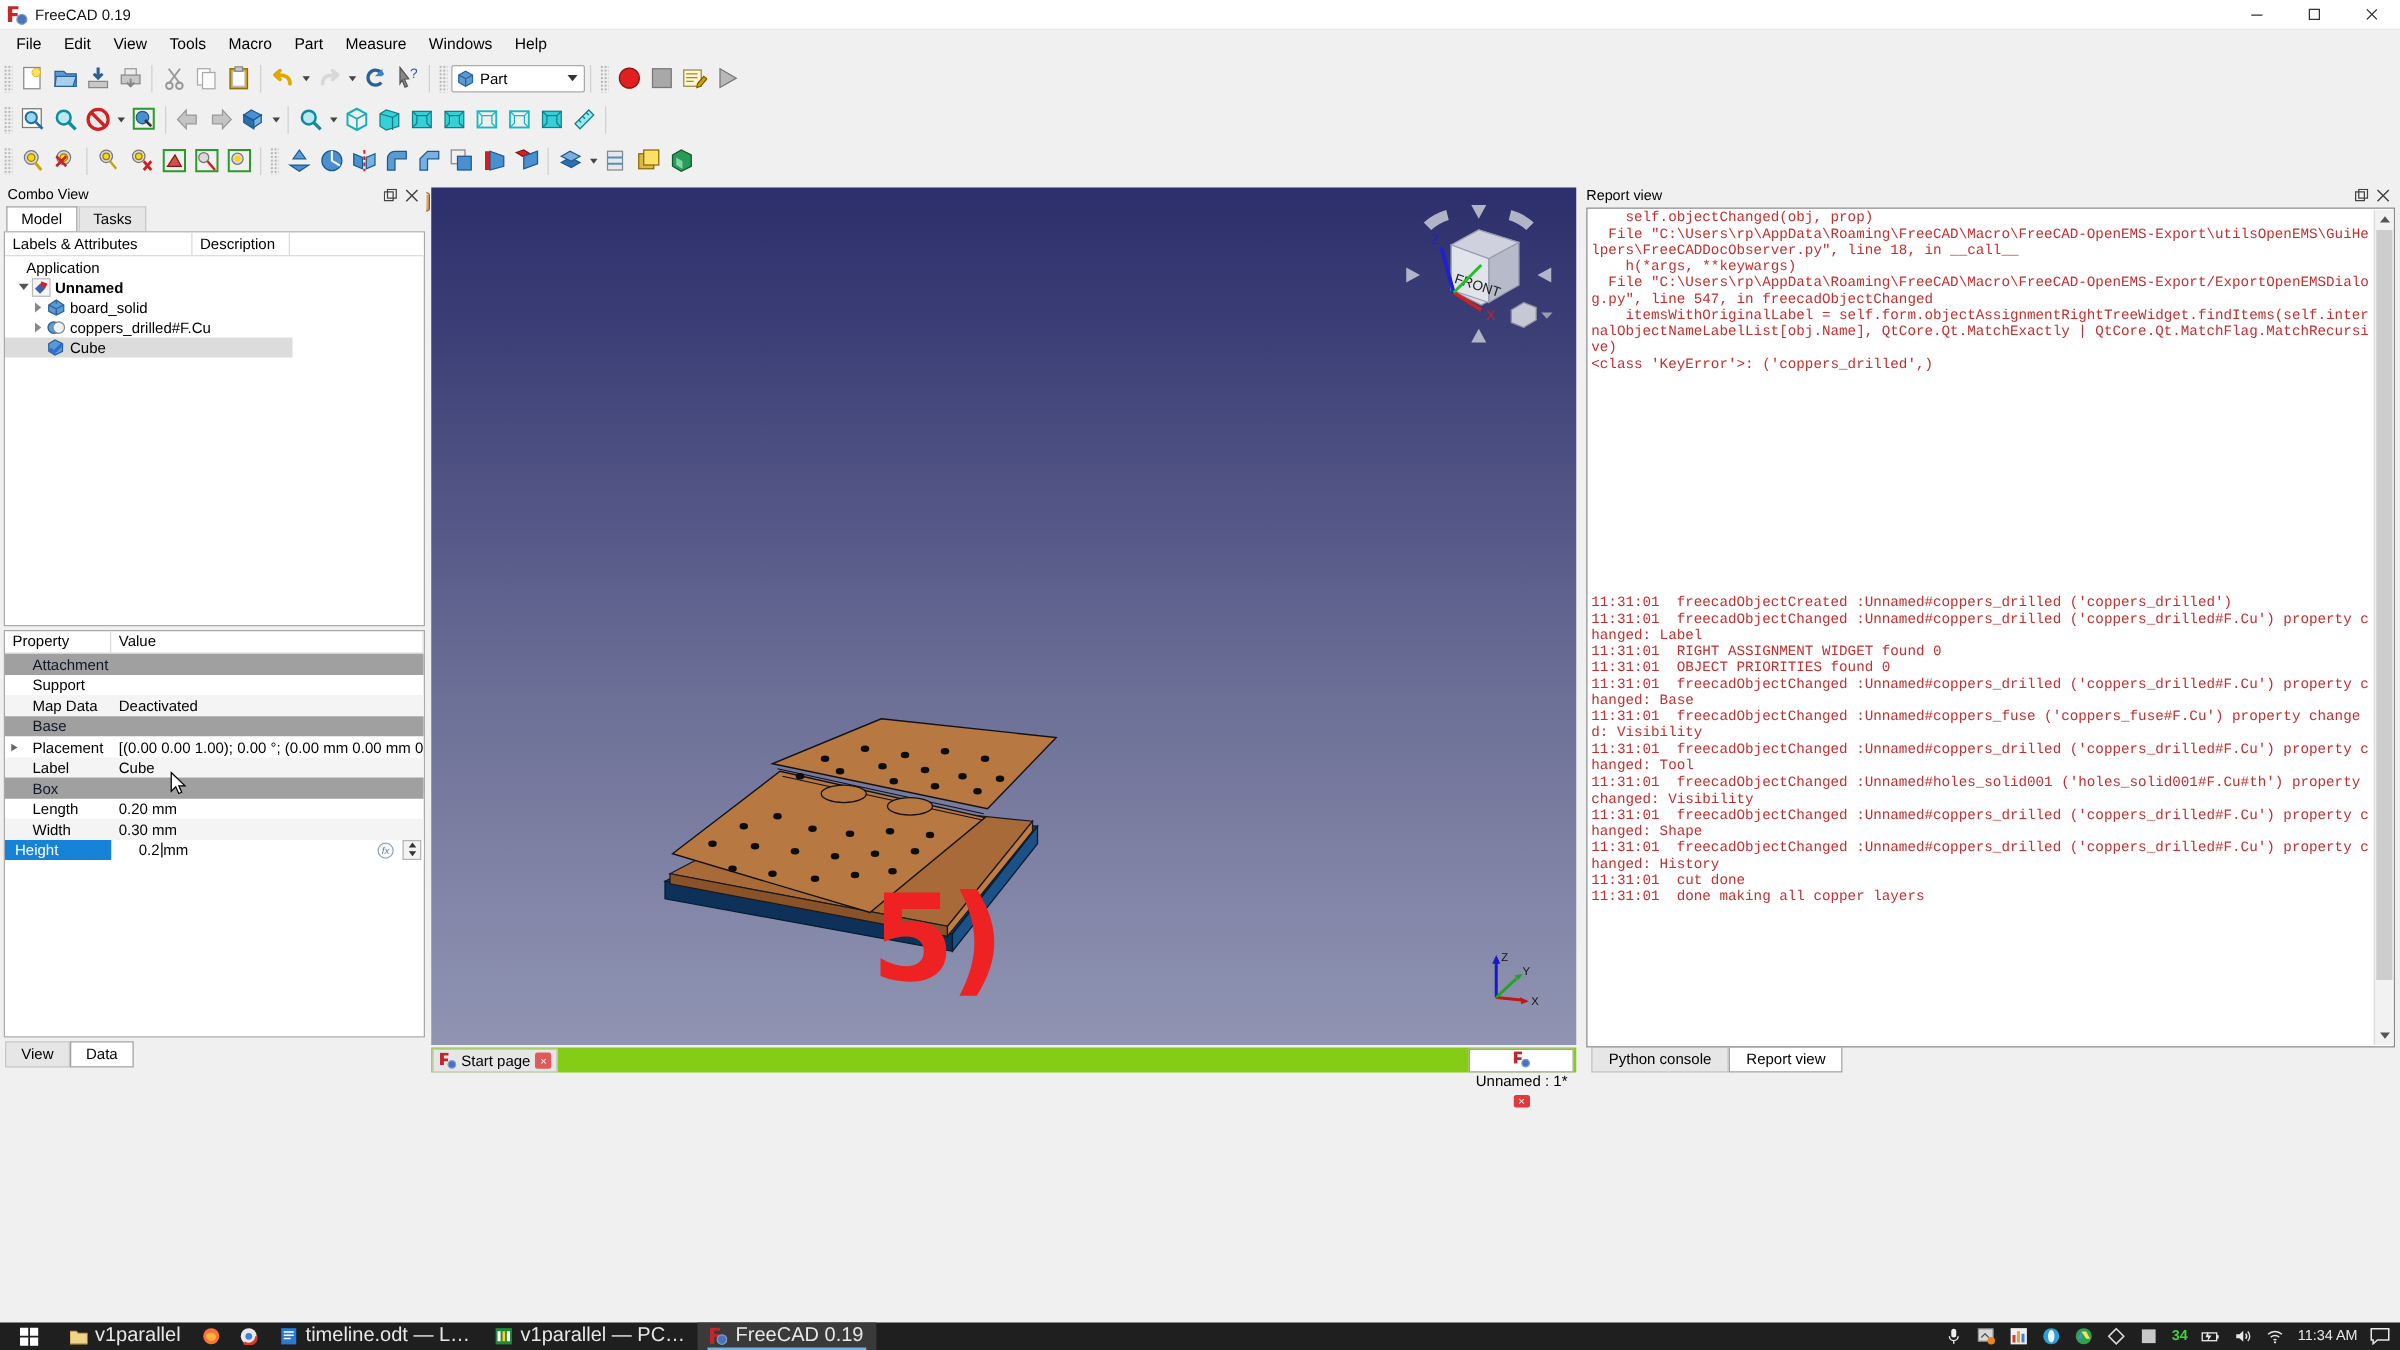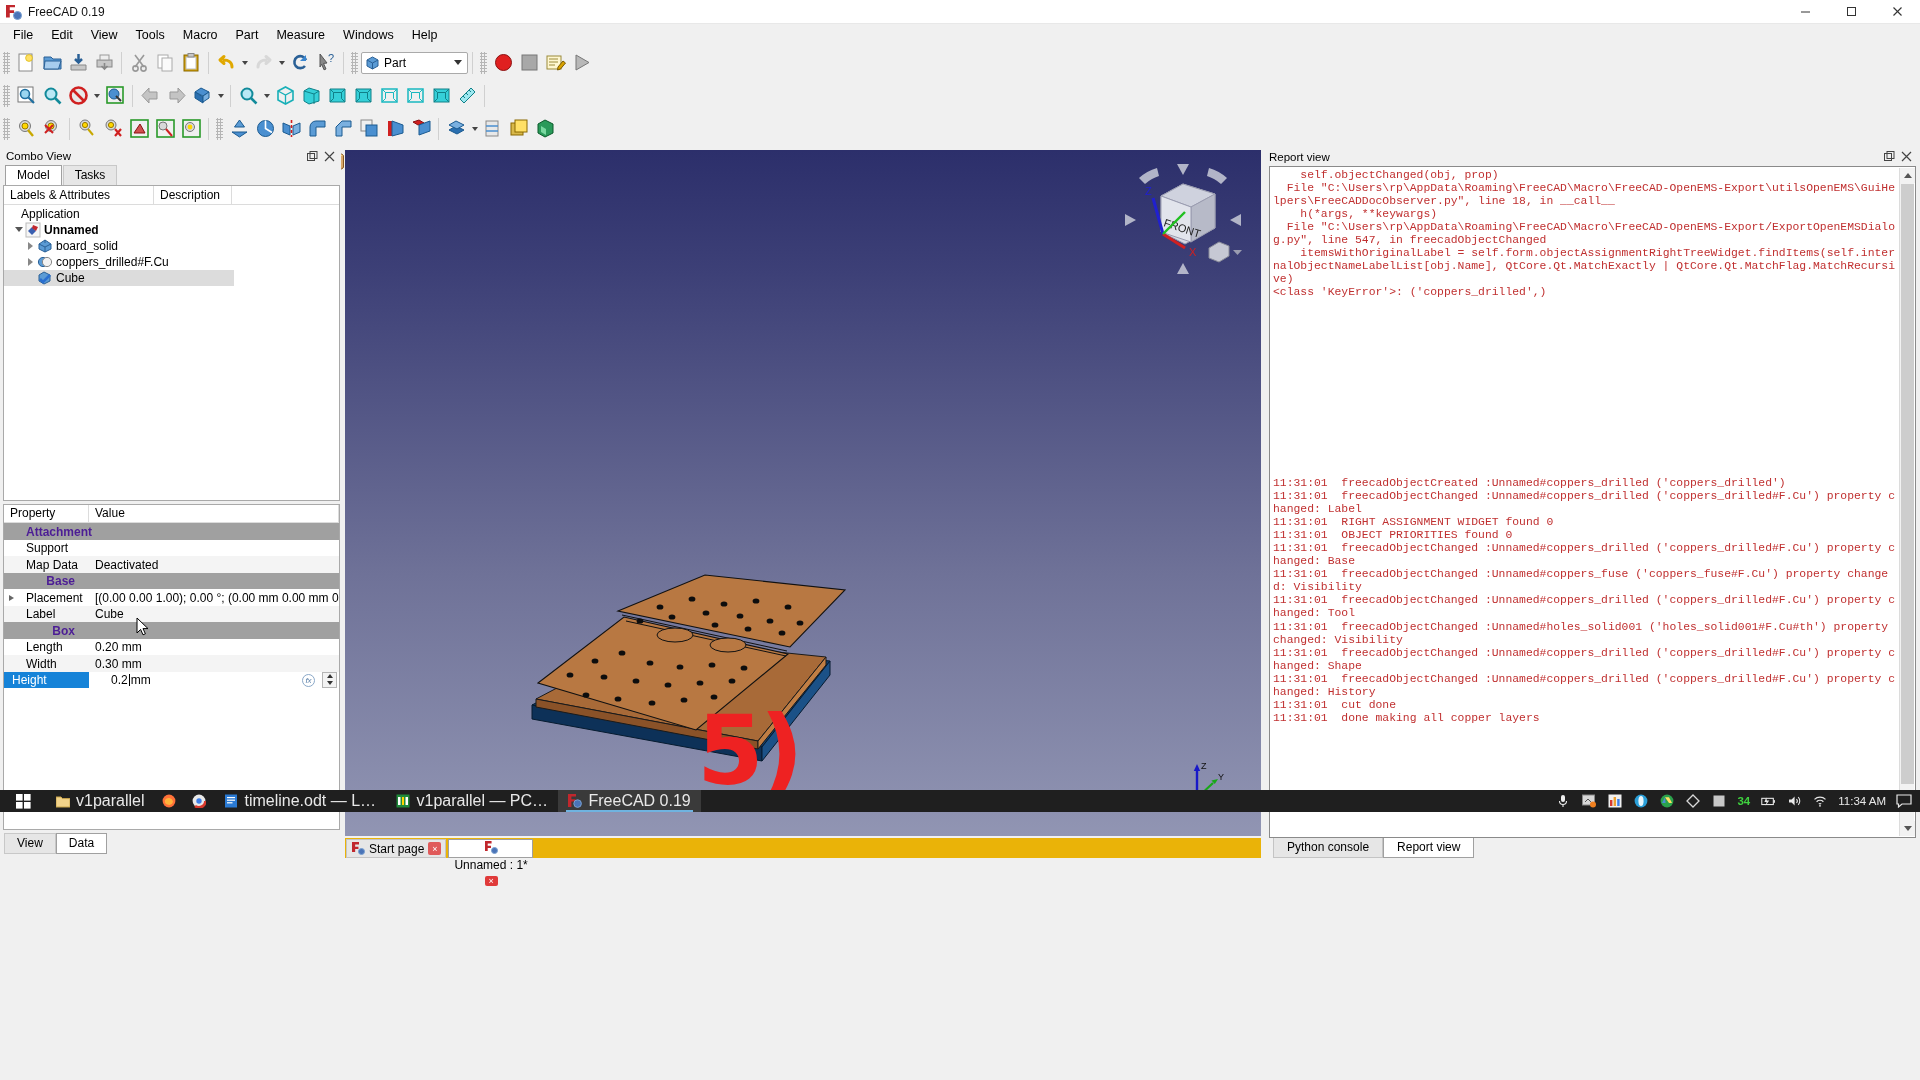--- a/index.html
+++ b/index.html
@@ -3,21 +3,21 @@
 <meta charset="utf-8">
 <style>
   * { box-sizing: border-box; margin: 0; padding: 0; }
   html, body {
     width: 1920px; height: 1080px;
     overflow: hidden;
     font-family: "Liberation Sans", sans-serif;
     font-size: 12px;
     background: #f0f0f0;
   }
-  #app { position: relative; width: 1920px; height: 812px; }
+  #app { position: relative; width: 1920px; height: 1080px; }
 
   
   .titlebar {
     position: absolute; left:0; top:0; width:1920px; height:24px;
     background:#ffffff; display:flex; align-items:center;
     border-bottom:1px solid #e8e8e8;
   }
   .titlebar .app-ico {
     width:16px; height:16px; margin-left:6px; margin-right:6px;
     position:relative; flex:none;
@@ -137,21 +137,21 @@
   
   .prop-panel {
     margin:3px 1px 0; background:#fff; border:1px solid #a9a9a9;
     height:331px; overflow:hidden; position:relative;
   }
   .prop-head { display:flex; height:18px; border-bottom:1px solid #dcdcdc; }
   .prop-head .ph { font-size:12px; padding:1px 0 0 6px; border-right:1px solid #dcdcdc; height:18px;}
   .ph1 { width:85px; }
   .ph2 { width:250px; }
   .prow { display:flex; height:16.5px; font-size:12px; align-items:center; }
-  .prow.group { background:#a0a0a0; color:#4c1d95; font-weight:bold;text-align:right; }
+  .prow.group { background:#a0a0a0; color:#0f172a; font-weight:normal; }
   .prow.group .pname { padding-left:22px; }
   .prow .pexp { width:14px; height:16px; flex:none; display:flex; align-items:center; justify-content:center; }
   .prow .pexp.closed::after {
     content:''; width:0;height:0;
     border-top:3.5px solid transparent;border-bottom:3.5px solid transparent;border-left:5px solid #666;
   }
   .prow .pname { width:71px; flex:none; padding-left:8px; white-space:nowrap; }
   .prow .pval { flex:1; padding-left:6px; white-space:nowrap; overflow:hidden; }
   .prow.alt { background:#f4f4f4; }
   .prow.selrow .pname {
@@ -197,21 +197,21 @@
     position:absolute; left:352px; top:553px; font-size:96px; color:#ee2222;
     font-weight:bold; font-family:"DejaVu Sans", sans-serif; letter-spacing:-4px;
     line-height:96px;
   }
   .navcube { position:absolute; right:18px; top:12px; width:120px; height:115px; }
   .axis-cross { position:absolute; right:24px; bottom:28px; width:52px; height:52px; }
 
   
   .doc-tabs {
     position:absolute; left:345px; top:838px; width:916px; height:20px;
-    display:flex; align-items:flex-end; padding-left:1px; background:#eab308;
+    display:flex; align-items:flex-end; padding-left:1px; background:#84cc16;justify-content:space-between;
   }
   .doc-tab {
     display:flex; align-items:center; gap:4px; padding:1px 4px 1px 5px;
     background:#e6e6e6; border:1px solid #c4c4c4; font-size:12px; margin-right:2px;
     height:19px;
   }
   .doc-tab.active { background:#fff; border-color:#a0a0a0;flex-direction:column; }
   .doc-tab .dt-ico { width:13px; height:13px; position:relative; flex:none; }
   .doc-tab .dt-ico .r { position:absolute;left:0;top:0;width:7px;height:10px;background:#c1272d;
     clip-path: polygon(0 0,100% 0,100% 24%,45% 24%,45% 48%,92% 48%,92% 70%,45% 70%,45% 100%,0 100%);}

